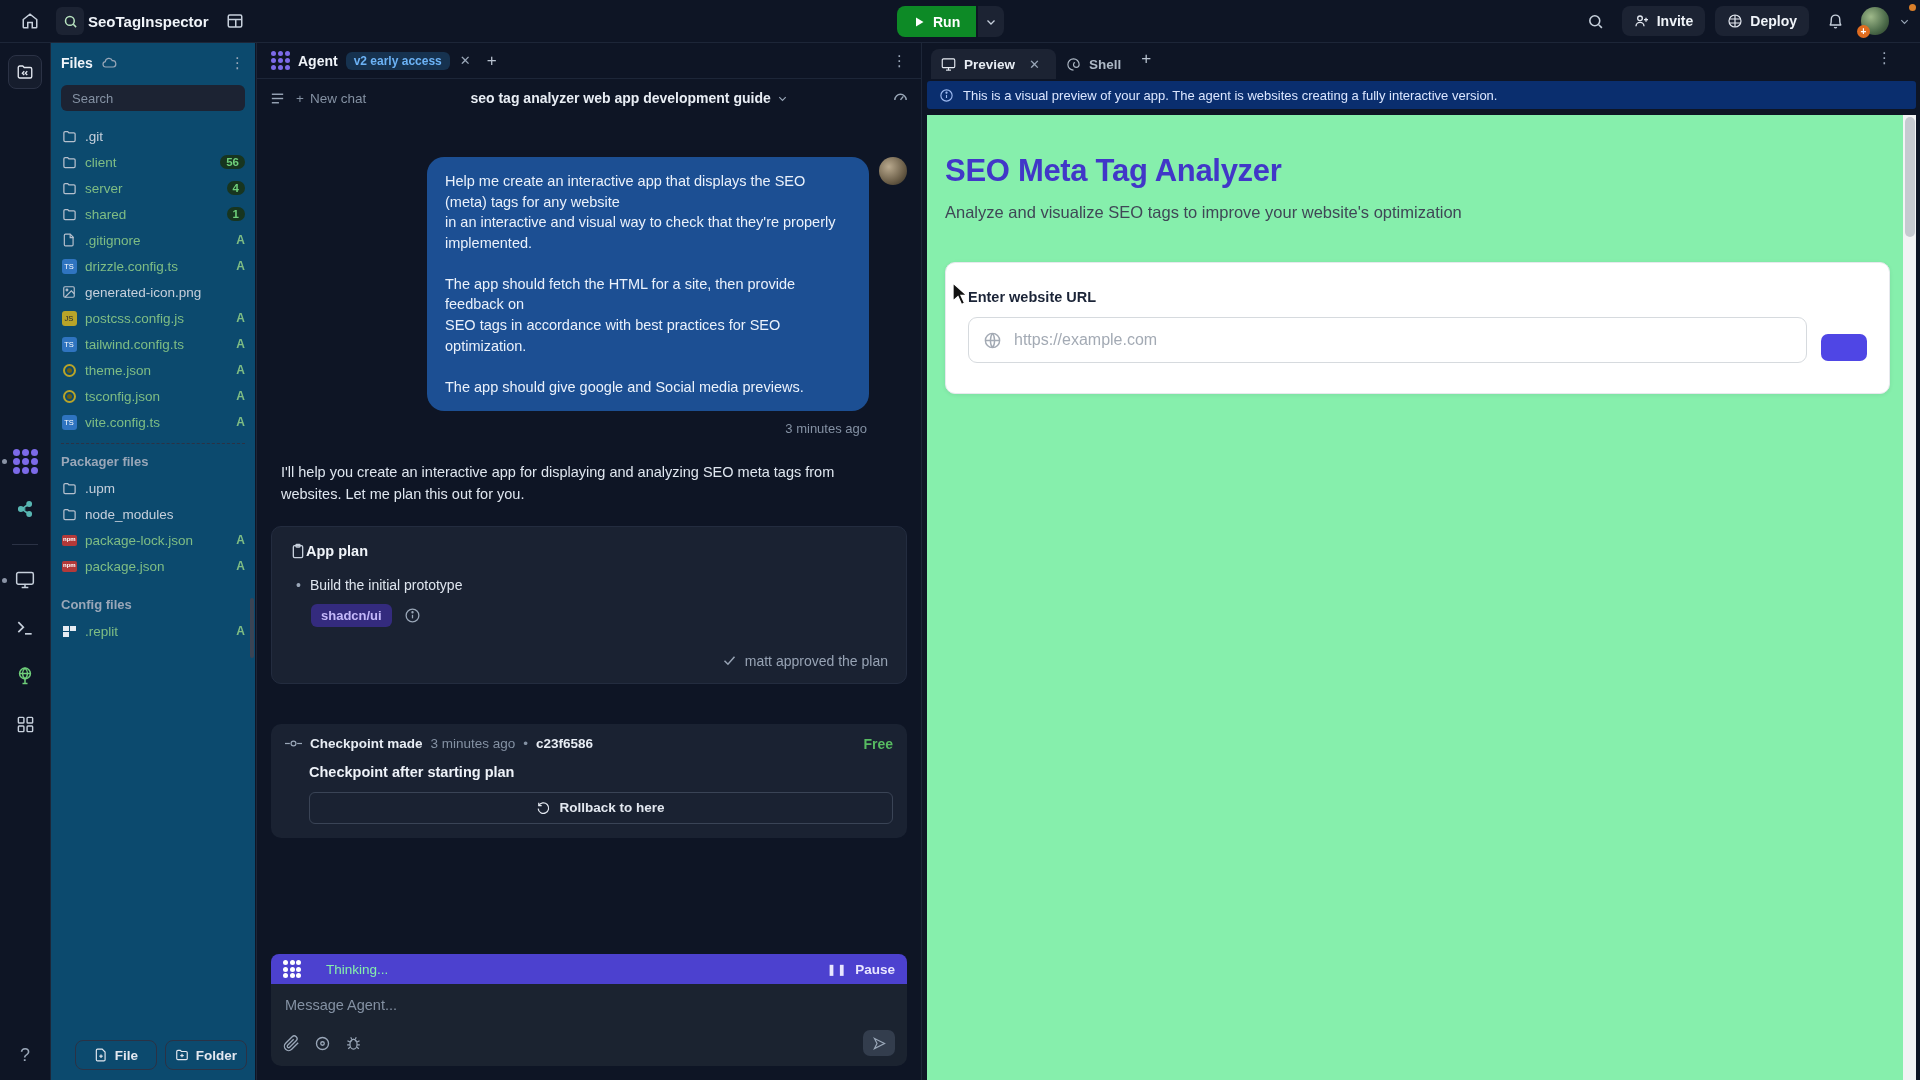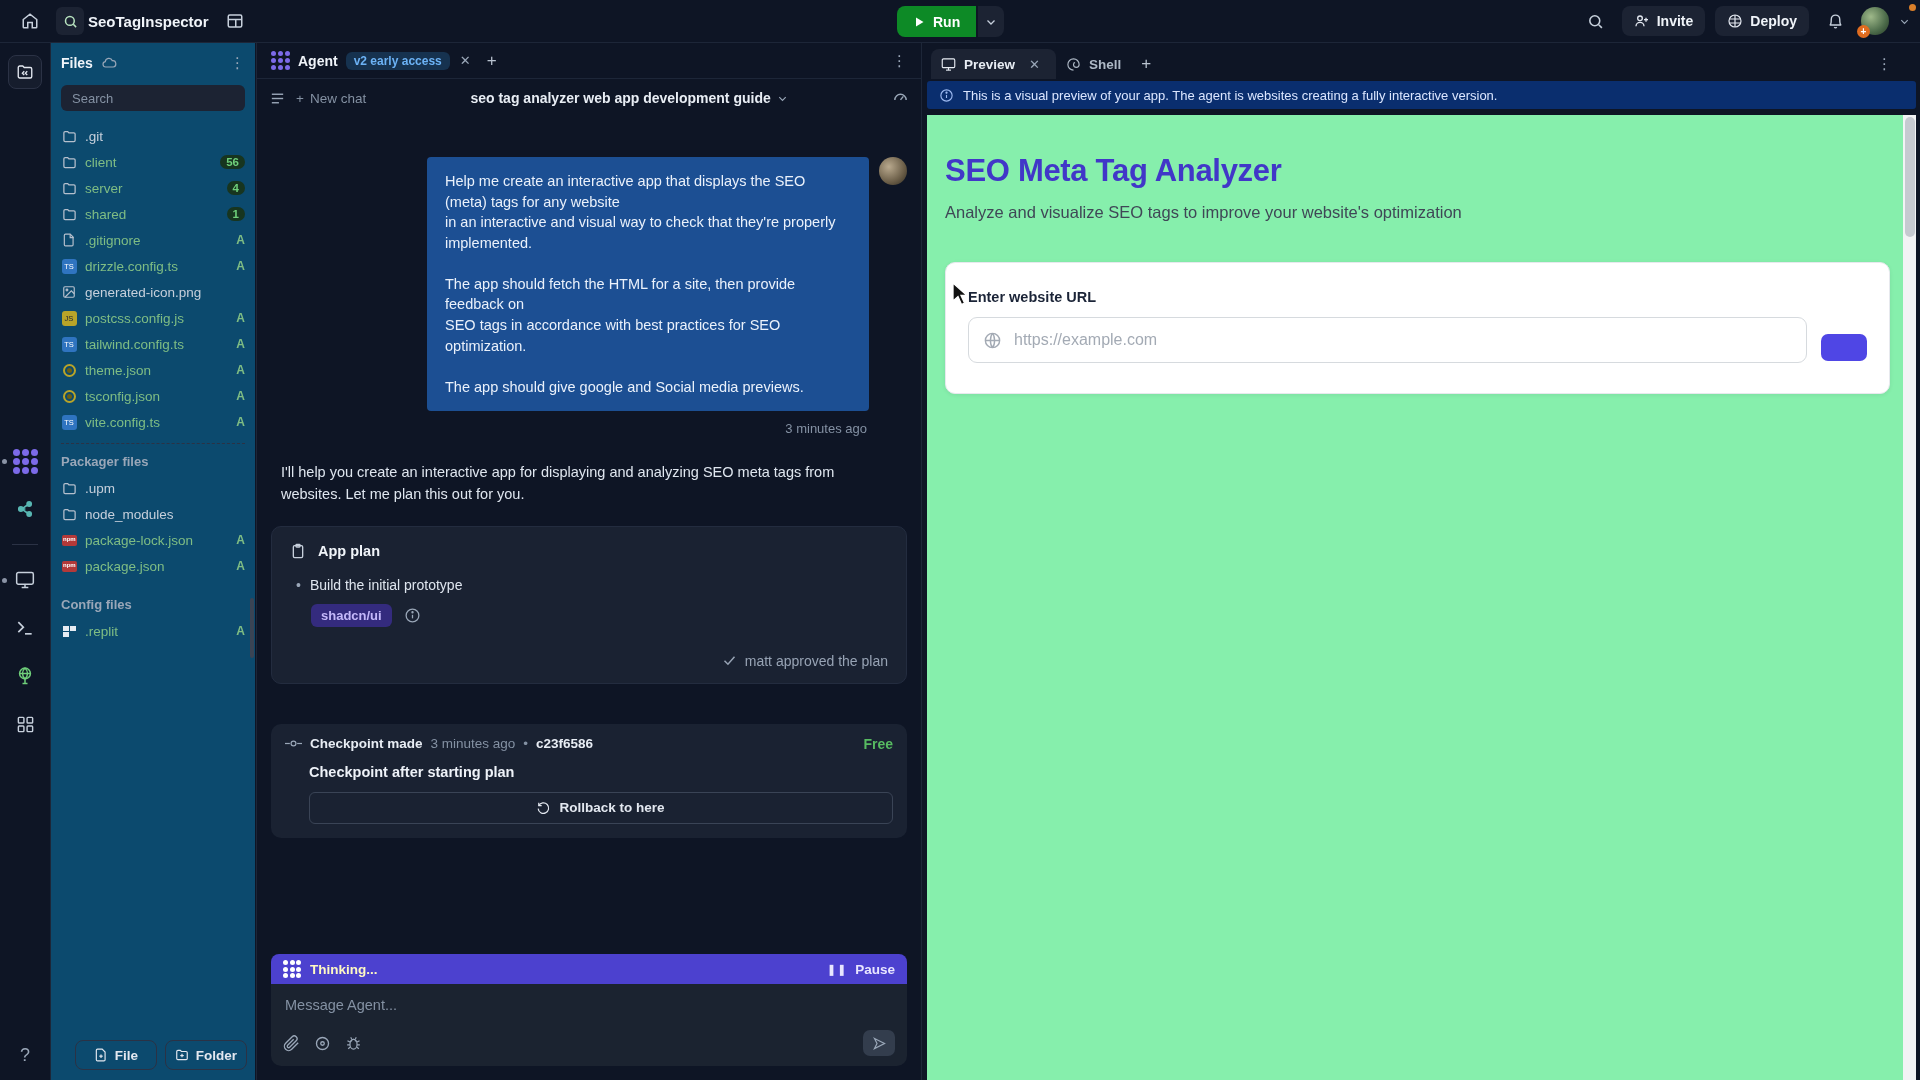--- a/index.html
+++ b/index.html
@@ -97,28 +97,28 @@
                  border-radius:6px; padding:2px 8px; }
   .tab-x { color:#9aa7b8; font-size:13px; padding:0 6px; cursor:pointer; }
   .tab-plus { color:#b9c3d0; font-size:17px; padding:0 10px; cursor:pointer; }
   .kebab { margin-left:auto; color:#9aa7b8; font-size:15px; cursor:pointer; padding:0 4px; }
   .chat-head { display:flex; align-items:center; height:38px; padding:0 12px; gap:10px; }
   .newchat { display:flex; align-items:center; gap:6px; color:#8491a3; font-size:13.5px; cursor:pointer; }
   .chat-title-wrap { flex:1; display:flex; align-items:center; justify-content:center; gap:6px; cursor:pointer; }
   .chat-title { font-size:14px; font-weight:700; color:#e8edf4; }
   .chat-scroll { position:absolute; left:0; top:76px; bottom:132px; right:0; padding:0 14px; overflow:hidden; }
   .msg-row { display:flex; justify-content:flex-end; gap:10px; margin-top:38px; }
-  .bubble { width:442px; background:#1c4f93; border-radius:4px; padding:14px 18px;
+  .bubble { width:442px; background:#1c4f93; border-radius:17px; padding:14px 18px;
             font-size:14.5px; line-height:1.42; color:#eaf1fb; white-space:pre-line; }
   .msg-avatar { width:28px; height:28px; border-radius:50%; flex:0 0 28px;
                 background:radial-gradient(circle at 35% 35%, #b9a98e, #6b5e48 60%, #2e2a20); }
   .msg-time { text-align:right; color:#8491a3; font-size:13px; margin:10px 40px 0 0; }
   .assistant-text { margin:26px 10px 0 10px; font-size:14.5px; line-height:1.5; color:#dfe6ef; }
   .plan-card { margin:20px 0 0 0; background:#1a2232; border:1px solid #232c3f; border-radius:10px; padding:16px 18px 14px 18px; }
-  .plan-title-row { display:flex; align-items:center; gap:12px; font-size:14.5px; font-weight:700; color:#f0f4f9; }
+  .plan-title-row { display:flex; align-items:center; gap:0; font-size:14.5px; font-weight:700; color:#f0f4f9; }
   .plan-item { display:flex; align-items:flex-start; gap:9px; margin:18px 0 0 6px; font-size:14px; color:#dfe6ef; }
   .plan-bullet { color:#9aa7b8; line-height:1.2; }
   .plan-tag-row { display:flex; align-items:center; gap:12px; margin:10px 0 0 21px; }
   .plan-tag { background:#342b7e; color:#c4b8fa; font-size:13px; font-weight:600; border-radius:6px; padding:4px 10px; cursor:pointer; }
   .plan-approved { display:flex; align-items:center; justify-content:flex-end; gap:8px; color:#97a3b4;
                    font-size:14px; margin-top:26px; }
   .ckpt-card { margin:40px 0 0 0; background:#1a2232; border-radius:10px; padding:12px 14px 14px 14px; }
   .ckpt-top { display:flex; align-items:center; gap:8px; font-size:13.5px; }
   .ckpt-label { color:#e8edf4; font-weight:700; }
   .ckpt-time { color:#8491a3; }
@@ -126,35 +126,35 @@
   .ckpt-free { margin-left:auto; color:#57bb61; font-weight:700; font-size:14px; }
   .ckpt-msg { margin:12px 0 0 24px; font-size:14.5px; font-weight:700; color:#eef2f8; }
   .ckpt-btn { margin:12px 0 0 24px; height:32px; border:1px solid #3a4456; border-radius:6px;
               display:flex; align-items:center; justify-content:center; gap:8px; color:#e3e8f0;
               font-size:13.5px; font-weight:600; cursor:pointer; }
   .composer { position:absolute; left:14px; right:14px; bottom:14px; }
   .thinking-bar { height:30px; background:#4c41cf; border-radius:8px 8px 0 0; display:flex; align-items:center;
                   padding:0 12px; gap:9px; }
   .thinking-dots { display:grid; grid-template-columns:repeat(3,5px); grid-gap:1.5px; }
   .thinking-dots i { width:5px; height:5px; border-radius:50%; background:#fff; }
-  .thinking-label { color:#fef9c3; font-size:13.5px; font-weight:700; }
+  .thinking-label { color:#86efac; font-size:13.5px; font-weight:400;margin-left:16px; }
   .pause { margin-left:auto; display:flex; align-items:center; gap:8px; color:#e8e6ff; font-size:13.5px;
            font-weight:600; cursor:pointer; }
   .pause-bars { font-size:11px; letter-spacing:1px; }
   .composer-body { background:#1b2330; border-radius:0 0 10px 10px; padding:12px 12px 10px 12px; }
   .composer-input input { width:100%; background:transparent; border:0; outline:0; color:#cdd6e2;
                           font-size:14.5px; font-family:"Liberation Sans",sans-serif; }
   .composer-input input::placeholder { color:#8491a3; }
   .composer-icons { display:flex; align-items:center; gap:14px; margin-top:16px; }
   .send-btn { margin-left:auto; width:32px; height:26px; background:#333d4d; border-radius:7px;
               display:flex; align-items:center; justify-content:center; cursor:pointer; }
 
   
   .preview { position:absolute; left:923px; top:43px; width:997px; height:1037px; background:#0e1525; }
-  .pv-tabbar { display:flex; align-items:center; height:36px; padding:6px 24px 0 8px; }
+  .pv-tabbar { display:flex; align-items:flex-start; height:36px; padding:6px 24px 0 8px; }
   .pv-tab { display:flex; align-items:center; gap:8px; height:30px; padding:0 10px; border-radius:8px 8px 0 0;
             font-size:13.5px; font-weight:700; color:#e8edf4; cursor:pointer; }
   .pv-tab.active { background:#1c2333; }
   .pv-tab.inactive { color:#aeb9c6; font-weight:600; }
   .pv-banner { margin:2px 4px 0 4px; height:28px; background:#0a2e6e; border-radius:3px;
                display:flex; align-items:center; gap:9px; padding:0 12px; }
   .pv-banner-text { color:#dbe6ff; font-size:13px; }
   .pv-white { position:absolute; left:4px; right:4px; top:72px; bottom:0; background:#86efac; overflow:hidden; }
   .pv-content { padding:38px 0 0 18px; }
   .pv-h1 { font-size:31px; font-weight:800; color:#4137c8; margin:0; letter-spacing:-0.3px; }

